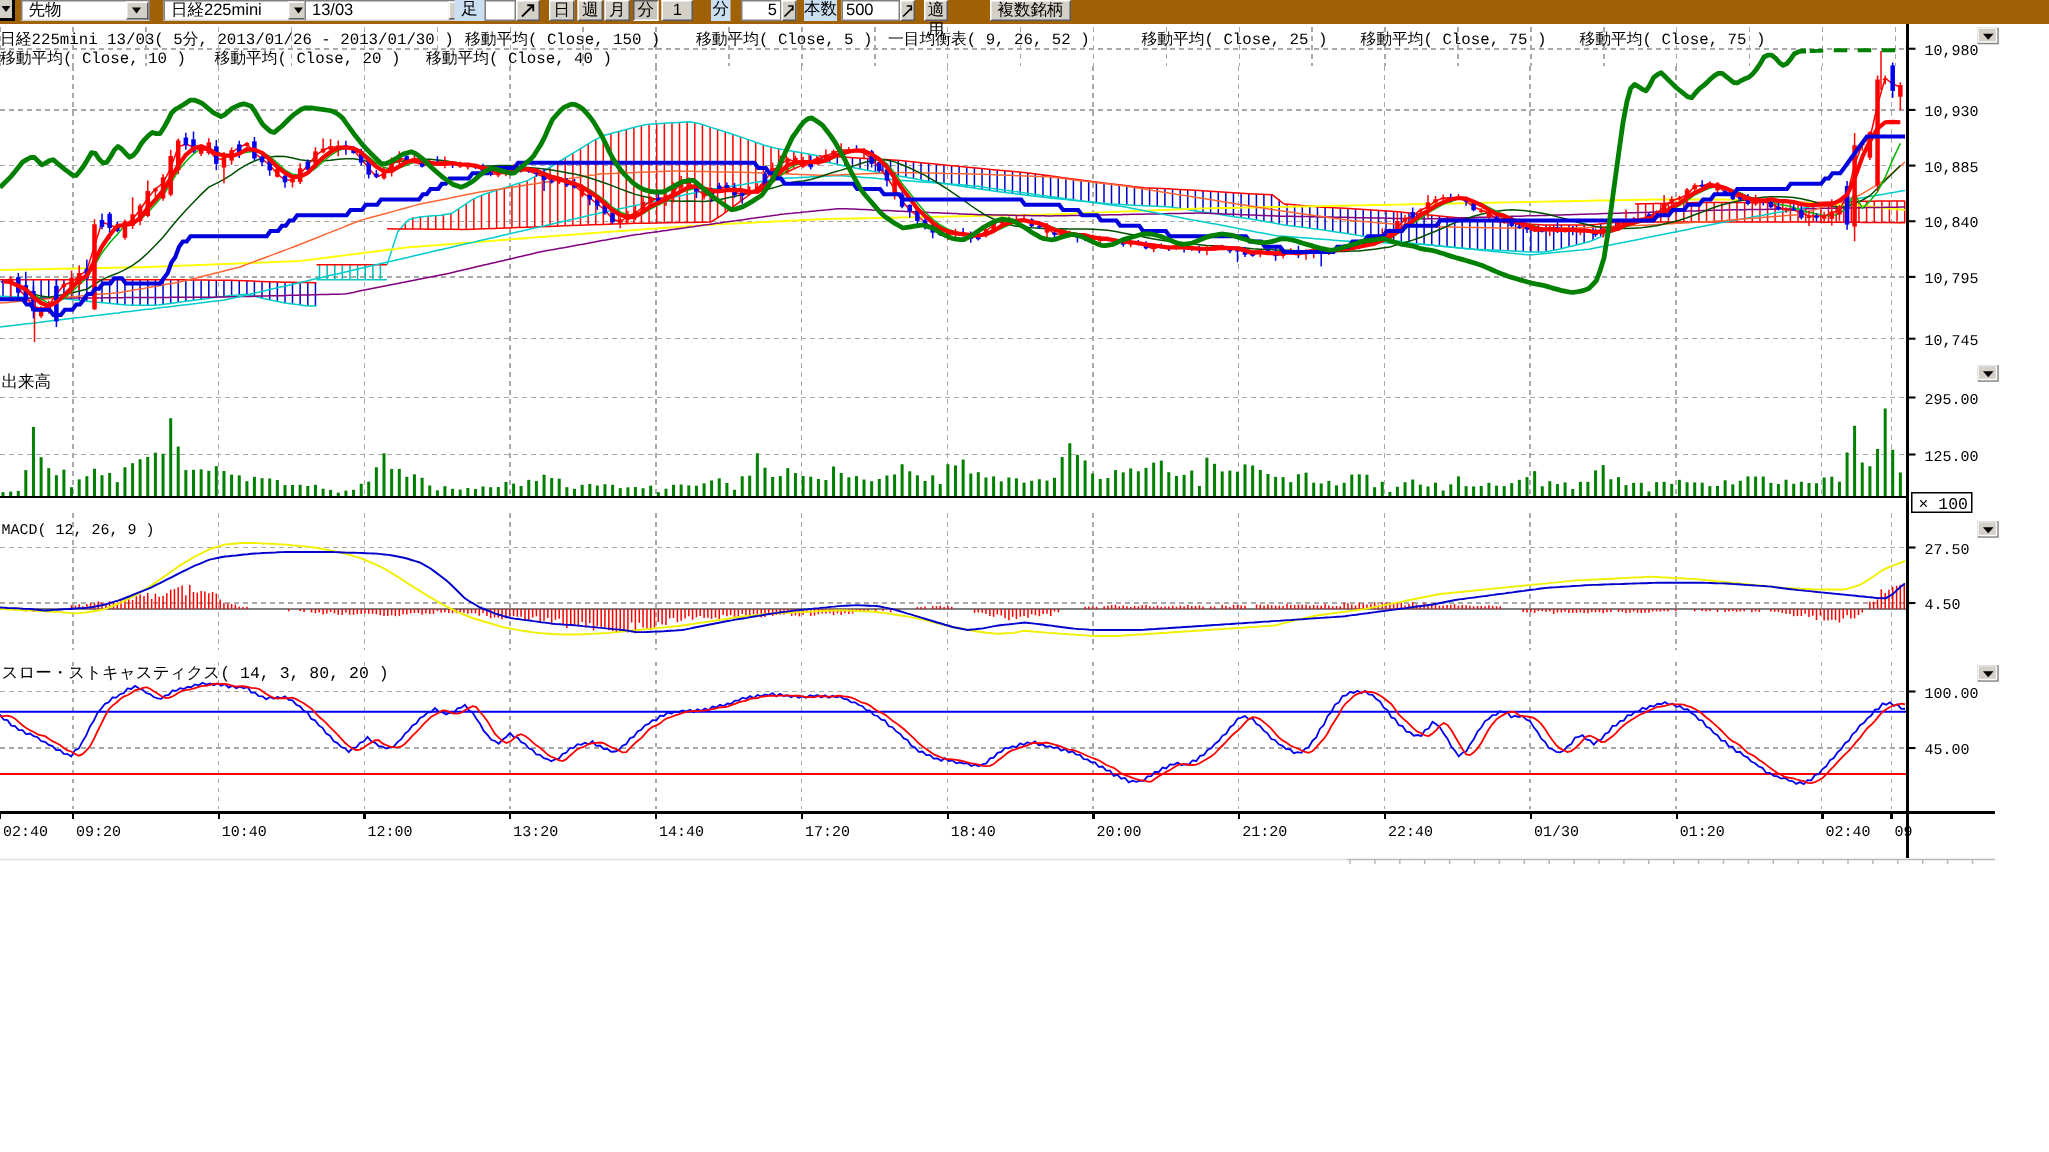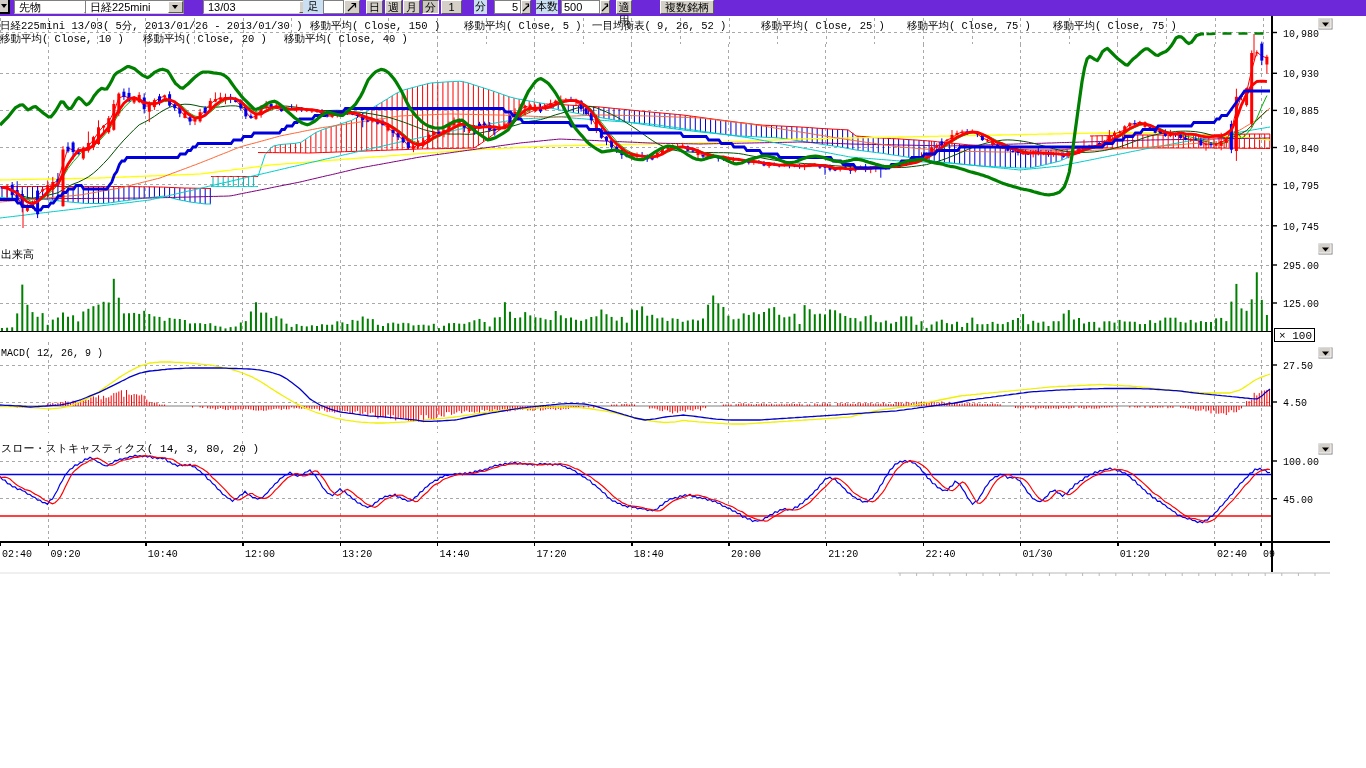--- a/index.html
+++ b/index.html
@@ -1,15 +1,15 @@
 <!DOCTYPE html>
 <html><head><meta charset="utf-8"><style>html,body{margin:0;padding:0;width:1366px;height:768px;background:#fff;overflow:hidden}
 *{box-sizing:border-box}
 body{font-family:"Liberation Sans",sans-serif}
-#tb{position:absolute;left:0;top:0;width:1366px;height:16px;background:#6d28d9}
+#tb{position:absolute;left:0;top:0;width:1366px;height:16px;background:#a16207}
 #tb>div{position:absolute;top:0;height:14px;font-size:11px;line-height:13px}
 .parrow{left:0;width:10px;background:#d4d0c8;border-right:2px solid #000;border-bottom:2px solid #000}
 .parrow .tri{left:1px;top:4px}
 .tri{position:absolute;width:0;height:0;border-left:3.5px solid transparent;border-right:3.5px solid transparent;border-top:4px solid #000}
 .combo{background:#fff;border:1px solid #808080;border-bottom-color:#d4d0c8}
 .ct{position:absolute;left:4px;top:0;font-size:11px;white-space:nowrap}
 .cbtn{position:absolute;right:0;top:0;width:15px;height:12px;background:#d4d0c8;border:1px solid;border-color:#fff #5a5a5a #5a5a5a #fff}
 .cbtn .tri{left:3px;top:3px}
 .hl{background:#cbdff2;text-align:center}
 .fld{background:#fff;border:1px solid #808080;padding:0 2px}
@@ -20,21 +20,21 @@
 <div id="tb">
 <div class="parrow">
       <span class="tri"></span>
     </div>
 <div class="combo" style="left:14px;width:86px">
       <span class="ct">先物</span>
       <span class="cbtn">
         <span class="tri"></span>
       </span>
     </div>
-<div class="combo" style="left:85px;width:99px">
+<div class="combo" style="left:109px;width:99px">
       <span class="ct">日経225mini</span>
       <span class="cbtn">
         <span class="tri"></span>
       </span>
     </div>
 <div class="combo" style="left:203px;width:112px">
       <span class="ct">13/03</span>
       <span class="cbtn">
         <span class="tri"></span>
       </span>

